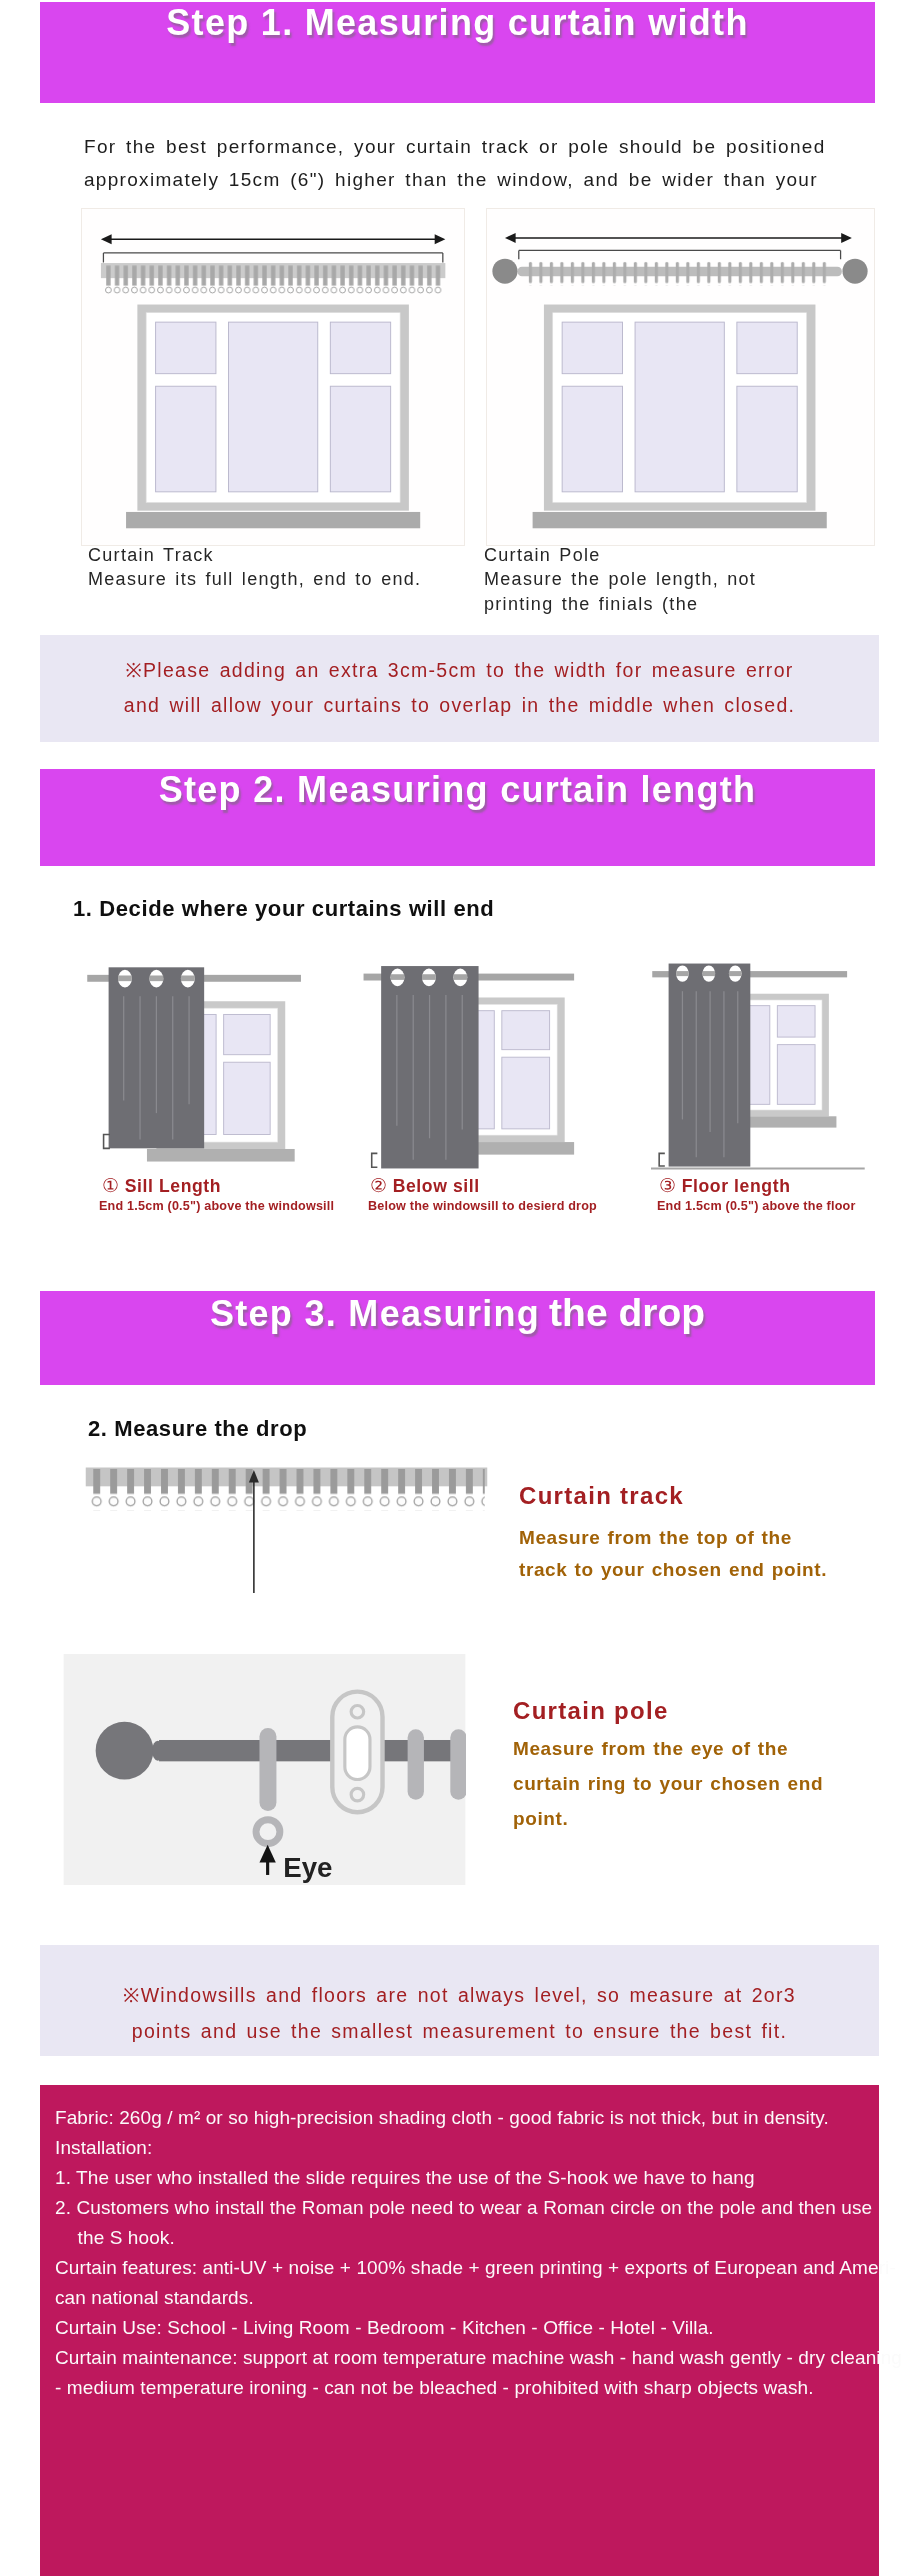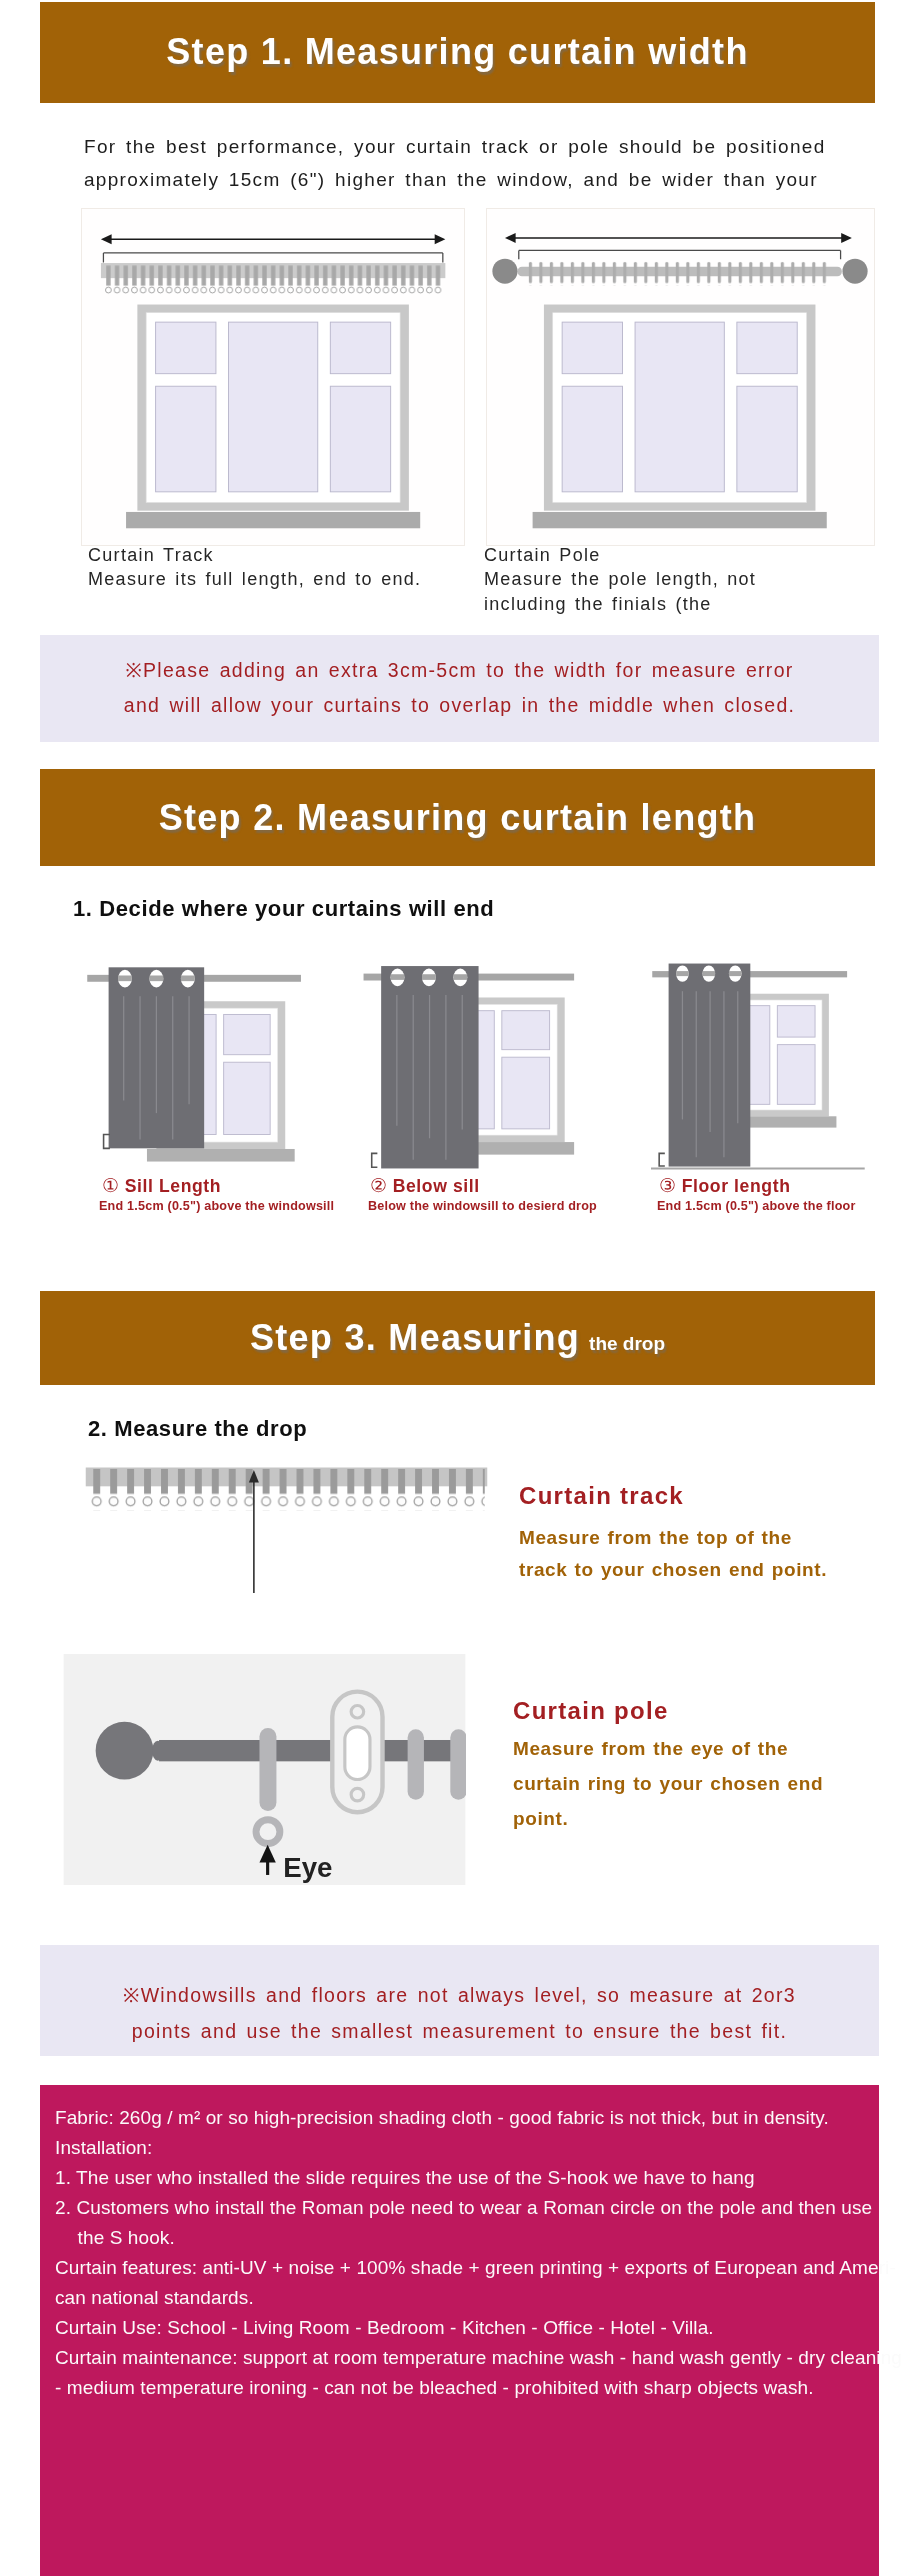--- a/index.html
+++ b/index.html
@@ -1,23 +1,23 @@
 <!DOCTYPE html>
 <html style="font-size:10px"><head>
 <meta charset="utf-8">
 <style>
   html,body{margin:0;padding:0;background:#ffffff;}
   .page{position:relative;width:910px;height:2576px;background:#ffffff;
         font-family:"Liberation Sans", sans-serif;overflow:hidden;}
 
-  .banner{position:absolute;left:40px;width:835px;background:#a16207;
-          display:flex;align-items:center;justify-content:center;}
+  .banner{position:absolute;left:40px;width:835px;background:#d946ef;
+          display:flex;justify-content:center;}
   .banner-title{color:#ffffff;font-weight:bold;font-size:36px;letter-spacing:1.3px;
           text-shadow:1.9px 2.5px 1.9px rgba(110,110,110,0.55);white-space:nowrap;}
-  .banner-sub{font-size:19px;letter-spacing:0;margin-left:9px;}
+  .banner-sub{font-size:39px;letter-spacing:0;margin-left:9px;}
 
   .intro{position:absolute;left:84px;top:130px;width:786px;
          font-size:19px;line-height:33px;letter-spacing:1.3px;word-spacing:3.1px;color:#1d1d1d;}
 
   .panel{position:absolute;top:208px;background:#fffefe;border:0.6px solid #f0ebe6;}
   .panel-a{left:81px;width:382px;height:336px;}
   .panel-b{left:486px;width:387px;height:336px;}
 
   .cap{position:absolute;color:#262626;font-size:18px;letter-spacing:1.3px;word-spacing:1.9px;white-space:nowrap;}
 
@@ -124,21 +124,21 @@
         <rect x="397" y="282" width="96" height="168" fill="#E8E6F4" stroke="#B9B7CC" stroke-width="1.5"></rect>
         <rect x="72" y="482" width="468" height="26" fill="#ABABAB"></rect>
       </g>
     </svg>
   </div>
 
   <div class="cap" style="left:88px;top:545px;">Curtain Track</div>
   <div class="cap" style="left:88px;top:569px;">Measure its full length, end to end.</div>
   <div class="cap" style="left:484px;top:545px;">Curtain Pole</div>
   <div class="cap" style="left:484px;top:569px;">Measure the pole length, not</div>
-  <div class="cap" style="left:484px;top:594px;">including the finials (the</div>
+  <div class="cap" style="left:484px;top:594px;">printing the finials (the</div>
 
   <div class="note note-1">
     <div class="nline">※Please adding an extra 3cm-5cm to the width for measure error</div>
     <div class="nline">and will allow your curtains to overlap in the middle when closed.</div>
   </div>
 
   <div class="banner" style="top:769px;height:97px;">
     <span class="banner-title">Step 2. Measuring curtain length</span>
   </div>
 

